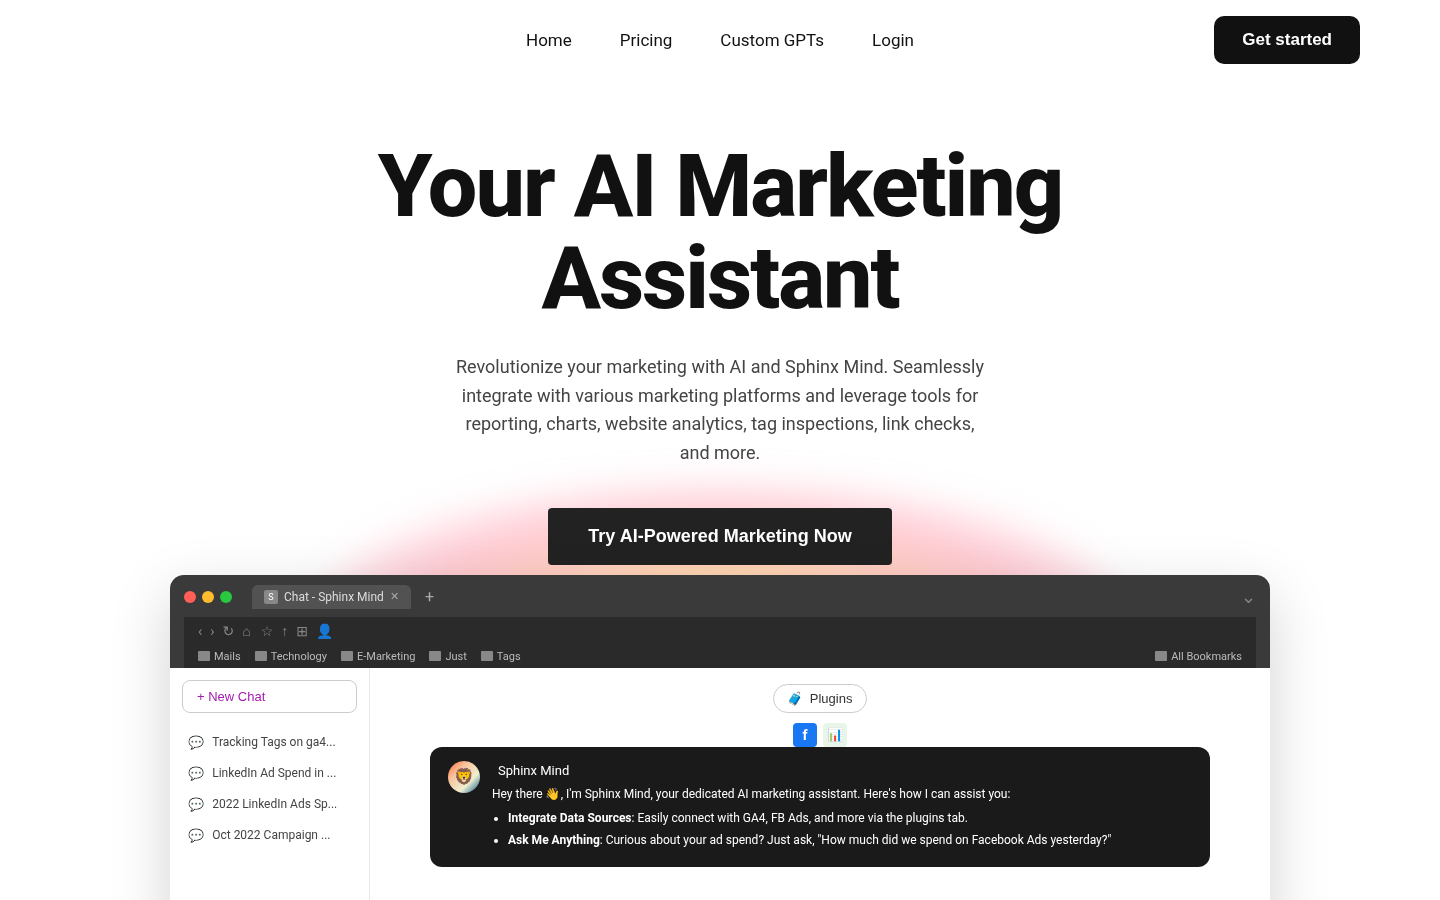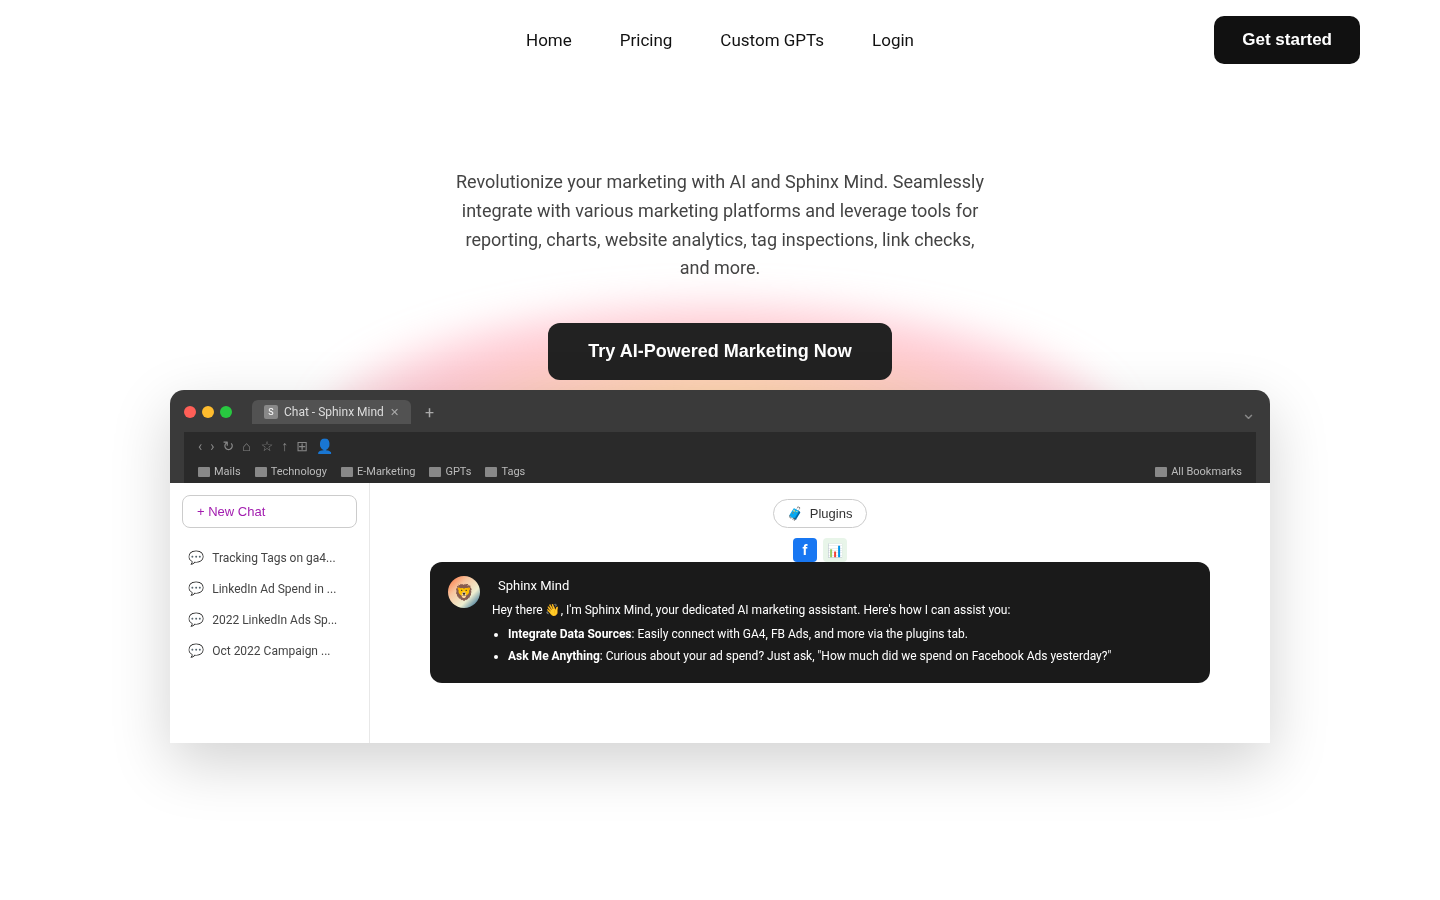--- a/index.html
+++ b/index.html
@@ -81,21 +81,21 @@
       max-width: 540px;
       line-height: 1.6;
       margin-top: 28px;
     }
 
     .btn-try {
       margin-top: 40px;
       background: #222;
       color: #fff;
       border: none;
-      border-radius: 12px;
+      border-radius: 4px;
       padding: 18px 40px;
       font-size: 18px;
       font-weight: 600;
       cursor: pointer;
       z-index: 2;
       position: relative;
     }
 
     
     .blob-container {
@@ -422,20 +422,24 @@
     <a href="#">Pricing</a>
     <a href="#">Custom GPTs</a>
     <a href="#">Login</a>
   </div>
   <div class="nav-cta">
     <button class="btn-get-started">Get started</button>
   </div>
 </nav>
 
 <section class="hero">
+  <h1>
+    <span>Your AI Marketing</span><br>
+    <span>Assistant</span>
+  </h1>
   <p>Revolutionize your marketing with AI and Sphinx Mind. Seamlessly integrate with various marketing platforms and leverage tools for reporting, charts, website analytics, tag inspections, link checks, and more.</p>
   <button class="btn-try">Try AI-Powered Marketing Now</button>
 </section>
 
 <div class="blob-container">
   <div class="blob"></div>
 </div>
 
 <div class="browser-wrap">
 
@@ -476,21 +480,21 @@
       <div class="bookmark-item">
         <div class="bookmark-folder"></div>
         <span>Technology</span>
       </div>
       <div class="bookmark-item">
         <div class="bookmark-folder"></div>
         <span>E-Marketing</span>
       </div>
       <div class="bookmark-item">
         <div class="bookmark-folder"></div>
-        <span>GPTs</span>
+        <span>Just</span>
       </div>
       <div class="bookmark-item">
         <div class="bookmark-folder"></div>
         <span>Tags</span>
       </div>
       <div class="bookmarks-right">
         <div class="bookmark-folder"></div>
         <span>All Bookmarks</span>
       </div>
     </div>

